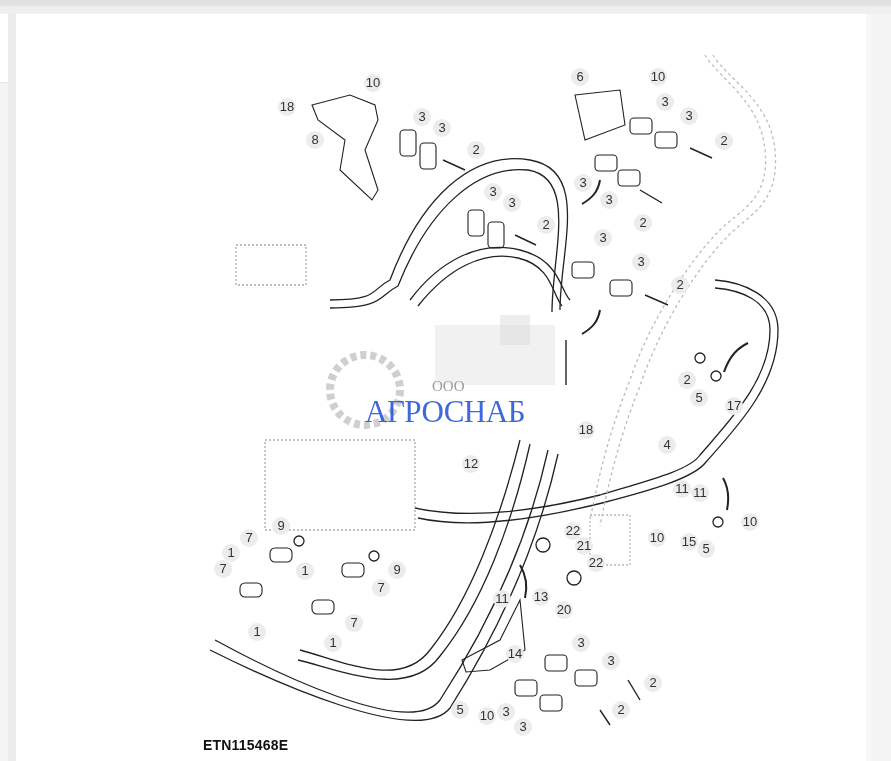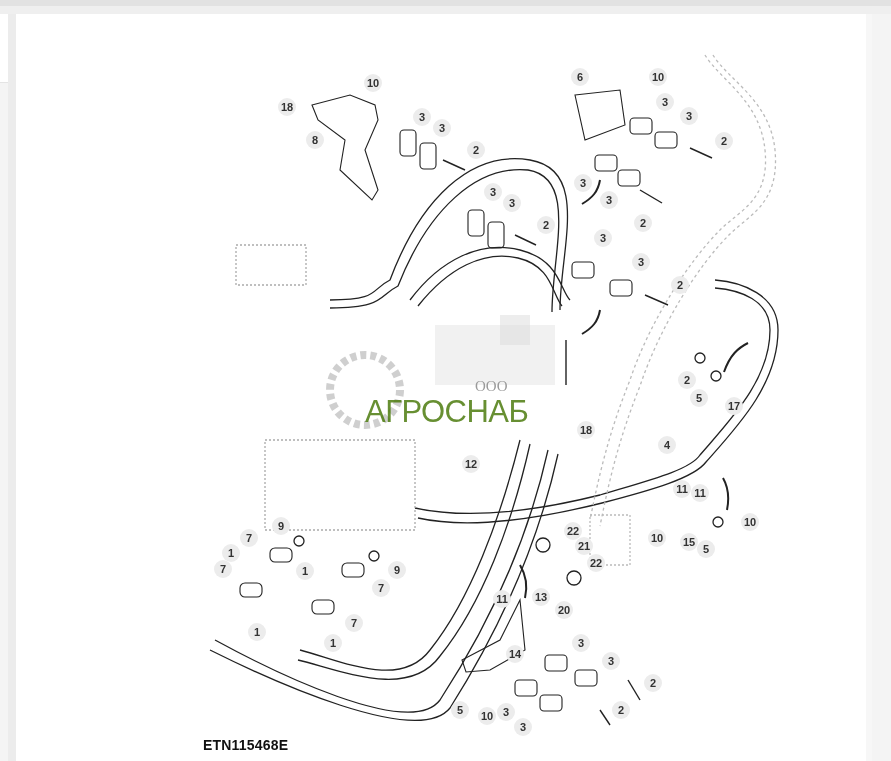--- a/index.html
+++ b/index.html
@@ -4,24 +4,24 @@
 <style>
   html,body{margin:0;padding:0;}
   body{width:891px;height:761px;background:#f4f4f4;position:relative;overflow:hidden;font-family:"Liberation Sans",sans-serif;}
   .topbar{position:absolute;left:0;top:0;width:891px;height:6px;background:#e2e2e2;}
   .topbar2{position:absolute;left:0;top:6px;width:891px;height:8px;background:#efefef;}
   .leftpanel{position:absolute;left:0;top:14px;width:8px;height:68px;background:#fff;border-bottom:1px solid #e4e4e4;}
   .leftstrip{position:absolute;left:8px;top:14px;width:8px;height:747px;background:#ececec;}
   .card{position:absolute;left:16px;top:14px;width:850px;height:747px;background:#ffffff;}
   .rightstrip{position:absolute;left:866px;top:14px;width:6px;height:747px;background:#f7f7f7;}
   svg{position:absolute;left:0;top:0;}
-  .callout{position:absolute;transform:translate(-50%,-50%);width:18px;height:18px;border-radius:50%;background:#ececec;color:#333;font-size:11px;font-weight:bold;text-align:center;line-height:18px;}
+  .callout{position:absolute;transform:translate(-50%,-50%);width:18px;height:18px;border-radius:50%;background:#ececec;color:#333;font-size:13px;font-weight:normal;text-align:center;line-height:18px;}
   .caption{position:absolute;left:181px;top:737px;font-size:14px;font-weight:bold;color:#111;letter-spacing:0.2px;padding-left:22px;}
-  .wm-ooo{position:absolute;left:432px;top:378px;font-size:15px;color:#9a9a9a;font-family:"Liberation Serif",serif;margin-left:43px;}
-  .wm-name{position:absolute;left:365px;top:394px;font-size:31px;color:#4d7c0f;font-family:Liberation Sans, sans-serif;letter-spacing:-0.5px;opacity:0.85;text-align:right;}
+  .wm-ooo{position:absolute;left:432px;top:378px;font-size:15px;color:#9a9a9a;font-family:"Liberation Serif",serif;}
+  .wm-name{position:absolute;left:365px;top:394px;font-size:31px;color:#1d4ed8;font-family:Liberation Serif, serif;letter-spacing:-0.5px;opacity:0.85;text-align:right;}
 </style>
 </head>
 <body>
 
 <div class="topbar"></div>
 <div class="topbar2"></div>
 <div class="leftpanel"></div>
 <div class="leftstrip"></div>
 <div class="rightstrip"></div>
 

